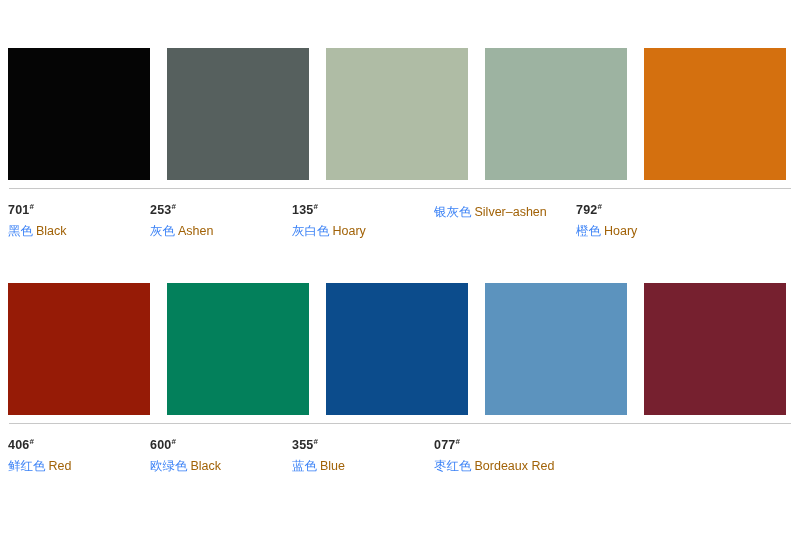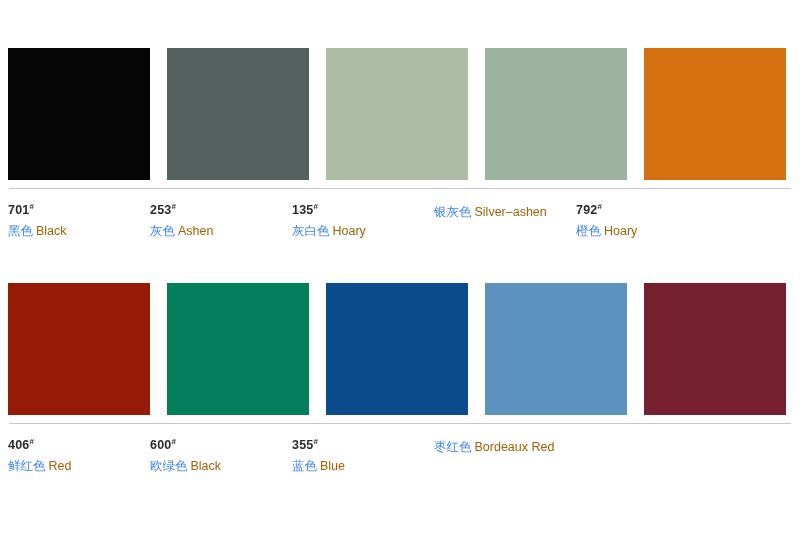--- a/index.html
+++ b/index.html
@@ -171,17 +171,18 @@
     </div>
     <div class="label-cell">
       <div class="code-line"><span>600</span><span class="code-hash">#</span></div>
       <div class="name-line"><span class="name-cn">欧绿色</span><span class="name-en">Black</span></div>
     </div>
     <div class="label-cell">
       <div class="code-line"><span>355</span><span class="code-hash">#</span></div>
       <div class="name-line"><span class="name-cn">蓝色</span><span class="name-en">Blue</span></div>
     </div>
     <div class="label-cell">
+      <div class="code-line"><span>077</span><span class="code-hash">#</span></div>
       <div class="name-line"><span class="name-cn">枣红色</span><span class="name-en">Bordeaux Red</span></div>
     </div>
   </div>
 
 </div>
 
 </body></html>

